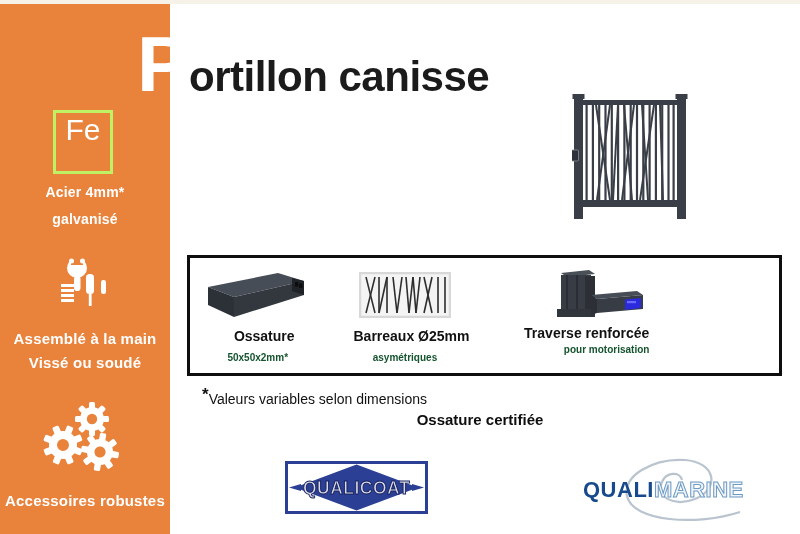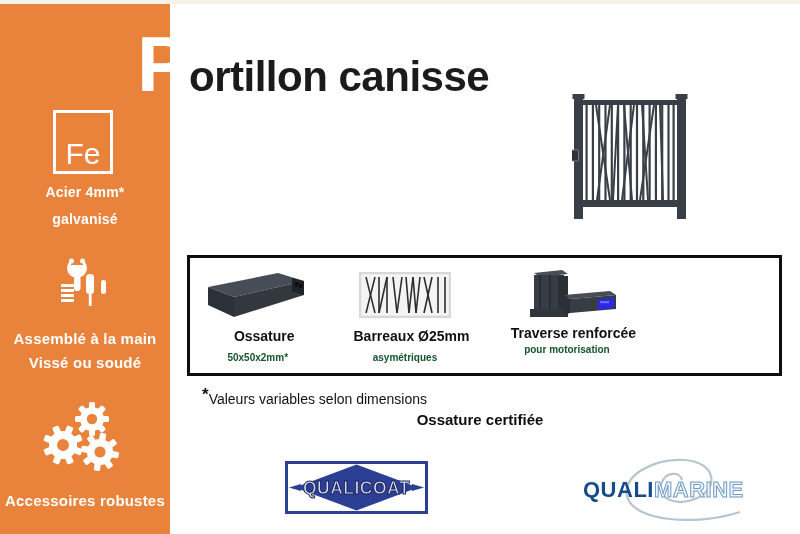--- a/index.html
+++ b/index.html
@@ -12,21 +12,21 @@
   }
   .top-strip { position:absolute; top:0; left:0; width:800px; height:4px; background:#f7f2e7; }
 
   
   .sidebar {
     position:absolute; left:0; top:4px; width:170px; height:530px;
     background:#E9823B; color:#fff;
   }
   .fe-box {
     position:absolute; top:106px; left:53px; width:60px; height:64px;
-    border:3px solid #ffffff; display:flex; align-items:flex-end; justify-content:center;
+    border:3px solid #bef264; display:flex; align-items:flex-start; justify-content:center;
     font-size:30px; color:#fff;
   }
   .sb-text {
     position:absolute; left:0; width:170px; text-align:center;
     font-weight:bold; color:#fff; letter-spacing:.2px;
   }
   .sb-acier     { top:180px; font-size:14px; }
   .sb-galva     { top:207px; font-size:14px; }
   .sb-assemble  { top:326px; font-size:15px; }
   .sb-visse     { top:350px; font-size:15px; }
@@ -46,21 +46,21 @@
   .gate { position:absolute; left:572px; top:92px; }
 
   
   .features {
     position:absolute; left:187px; top:255px; width:595px; height:121px;
     border:3px solid #0e0e0e; background:#fff; display:flex;
   }
   .feature { display:flex; flex-direction:column; align-items:center; padding-top:9px; }
   .feature.c1 { flex:0 0 23%; }
   .feature.c2 { flex:0 0 27%; }
-  .feature.c3 { flex:0 0 28%; }
+  .feature.c3 { flex:0 0 28%;align-items:flex-end; }
   .feature.c4 { flex:0 0 22%; }
   .art { height:56px; display:flex; align-items:center; justify-content:center; }
   .f-line1 { font-size:14px; font-weight:600; color:#111; margin-top:5px;margin-left:13px; }
   .f-line2 { font-size:10px; font-weight:700; color:#14532d; margin-top:8px; }
   .feature.c3 .f-line1 { margin-top:2px; }
   .feature.c3 .f-line2 { margin-top:3px; font-weight:600; }
   .feature.c2 .f-line2, .feature.c4 .f-line2 { font-weight:700; }
 
   
   .footnote { position:absolute; left:202px; top:385px; font-size:14px; color:#111; }

